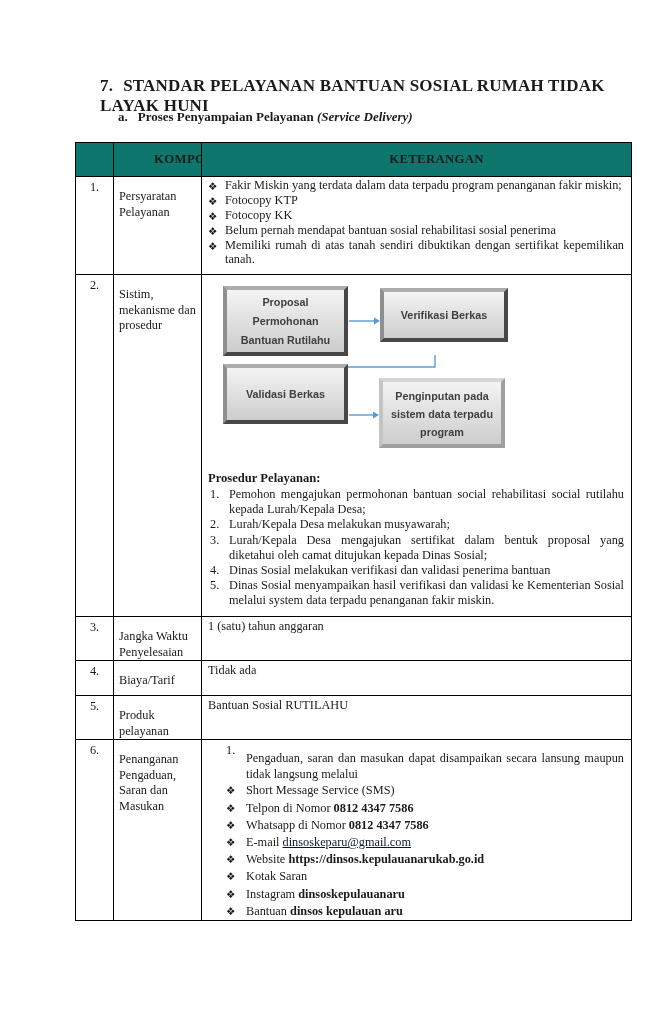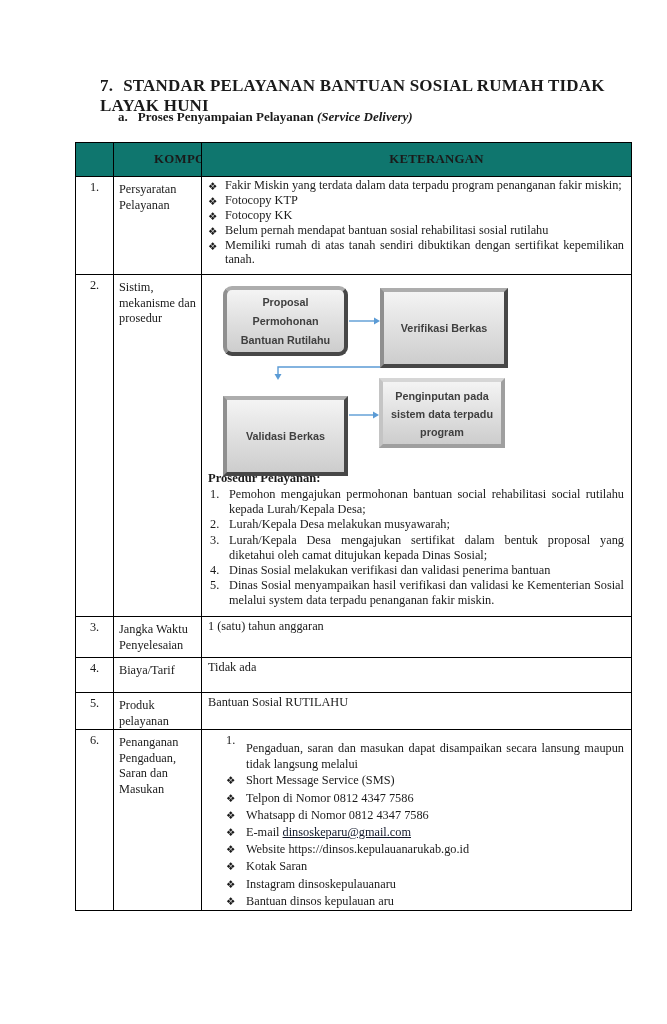--- a/index.html
+++ b/index.html
@@ -38,21 +38,21 @@
   .col-no { width: 38px; }
   .col-komp { width: 88px; }
   .col-ket { width: 430px; }
 
   .std-table th {
     height: 34px; background: #0f766e;
     font-size: 12.8px; font-weight: bold; text-align: center;
     vertical-align: middle; letter-spacing: .3px; padding-left: 40px;
   }
   td.no-cell { text-align: center; padding-top: 3px; font-size: 12.3px; }
-  td.komp-cell { padding: 5px 3px 0 5px; line-height: 15.5px; }
+  td.komp-cell { padding: 12px 3px 0 5px; line-height: 15.5px; }
   td.ket-cell { padding: 2px 7px 0 6px; }
 
   .h-r1 { height: 98px; }
   .h-r2 { height: 342px; }
   .h-r3 { height: 41px; }
   .h-r4 { height: 35px; }
   .h-r5 { height: 32px; }
   .h-r6 { height: 160px; }
 
   
@@ -67,23 +67,23 @@
     position: absolute;
     background: linear-gradient(180deg, #f4f4f4 0%, #e2e2e2 45%, #cdcdcd 100%);
     border: 4px solid;
     border-color: #adadad #474747 #474747 #8f8f8f;
     font-family: "Liberation Sans", sans-serif;
     font-weight: bold; font-size: 10.8px; color: #3f3f3f;
     text-align: center;
     display: flex; align-items: center; justify-content: center;
     line-height: 19px;
   }
-  .fc-box1 { left: 15px;  top: 9px;   width: 125px; height: 70px; padding: 0 8px; border-radius: 9px; }
-  .fc-box2 { left: 172px; top: 11px;  width: 128px; height: 80px; text-align: right; }
-  .fc-box3 { left: 15px;  top: 119px; width: 125px; height: 80px; }
+  .fc-box1 { left: 15px;  top: 9px;   width: 125px; height: 70px; padding: 0 8px; }
+  .fc-box2 { left: 172px; top: 11px;  width: 128px; height: 54px; text-align: right; }
+  .fc-box3 { left: 15px;  top: 87px; width: 125px; height: 60px; }
   .fc-box4 {
     left: 171px; top: 101px; width: 126px; height: 70px;
     border-color: #d6d6d6 #9f9f9f #9f9f9f #c4c4c4;
     display: block; padding: 5px 6px 0 6px; line-height: 18px;
     overflow: hidden;
   }
   .fc-arrows { position: absolute; left: 0; top: 0; width: 431px; height: 193px; }
 
   .proc-title { font-weight: bold; font-size: 12.6px; margin-top: 0; line-height: 16px; }
   ol.steps { list-style: none; margin-top: 1px; }
@@ -92,21 +92,21 @@
   ol.steps .txt { flex: 1; text-align: justify; }
 
   
   .intro-line { display: flex; line-height: 16.2px; margin-left: 18px; }
   .intro-line .num { width: 20px; flex: 0 0 20px; }
   .intro-line .txt { flex: 1; text-align: justify; margin-top: 8px; }
   ul.contacts { list-style: none; margin-left: 18px; }
   ul.contacts li { display: flex; line-height: 16.2px; }
   ul.contacts .blt { width: 20px; flex: 0 0 20px; font-size: 10.5px; padding-top: 1px; }
   ul.contacts .txt { flex: 1; }
-  ul.contacts b { font-weight: normal; }
+  ul.contacts b { font-weight: bold; }
   a.email-link { color: #0f172a; text-decoration: underline; cursor: pointer; }
 </style>
 </head>
 <body>
 
 <div class="page">
 
   <div class="doc-title">
     <span class="num">7.</span><span>STANDAR PELAYANAN BANTUAN SOSIAL RUMAH TIDAK LAYAK HUNI</span>
   </div>
@@ -142,21 +142,21 @@
           <li>
                 <span class="blt">❖</span>
                 <span class="txt">Fotocopy KTP</span>
               </li>
           <li>
                 <span class="blt">❖</span>
                 <span class="txt">Fotocopy KK</span>
               </li>
           <li>
                 <span class="blt">❖</span>
-                <span class="txt">Belum pernah mendapat bantuan sosial rehabilitasi sosial rutilahu</span>
+                <span class="txt">Belum pernah mendapat bantuan sosial rehabilitasi sosial penerima</span>
               </li>
           <li>
                 <span class="blt">❖</span>
                 <span class="txt">Memiliki rumah di atas tanah sendiri dibuktikan dengan sertifikat kepemilikan tanah.</span>
               </li>
         </ul>
       </td>
     </tr>
 
     <tr class="h-r2">

